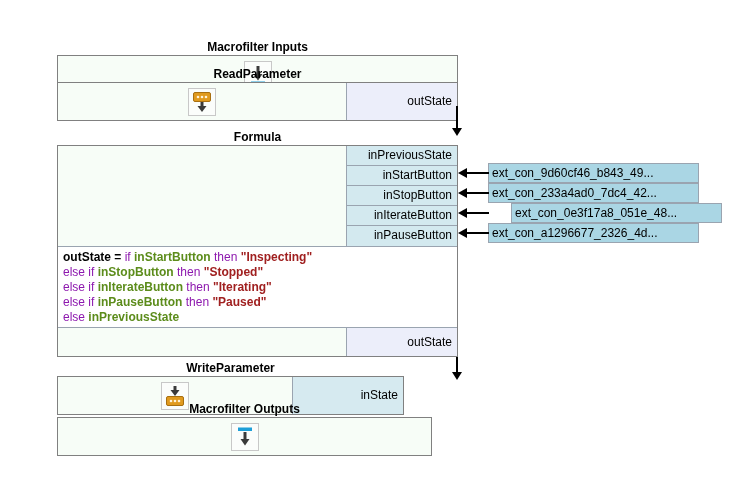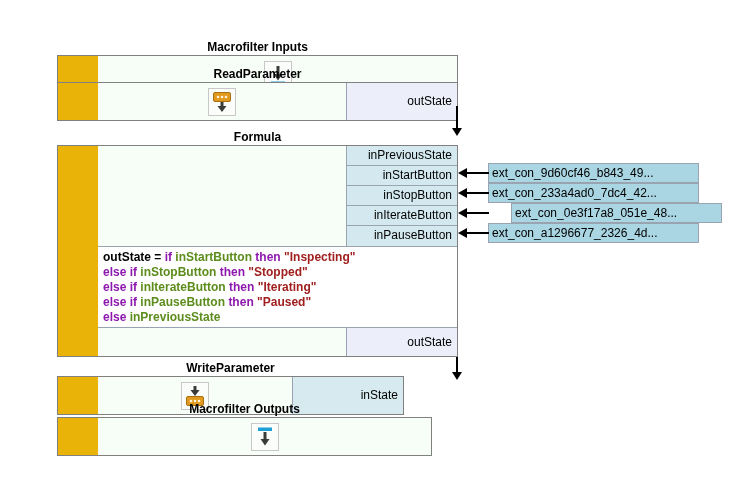--- a/index.html
+++ b/index.html
@@ -26,26 +26,25 @@
     text-align: center;
     font-weight: bold;
     font-size: 12px;
     line-height: 15px;
     color: #000000;
     height: 15px;
     white-space: nowrap;
   }
   .block {
     border: 1px solid #808080;
-    background: #eab308;
+    background: #404040;
     box-sizing: border-box;
     position: relative;
     display: flex;
     flex-direction: column;
-    padding-left: 40px;
   }
   .block-row {
     display: flex;
     flex-direction: row;
     box-sizing: border-box;
     position: relative;
   }
   .body-cell {
     flex: 1 1 auto;
     background: #f7fdf7;
@@ -97,21 +96,21 @@
     background: #ffffff;
     border-top: 1px solid #9aa4b0;
     font-family: "Liberation Sans", sans-serif;
     font-size: 12px;
     line-height: 15px;
     white-space: nowrap;
   }
   .formula-line { height: 15px; white-space: nowrap; }
   .tok-var   { color: #000000; font-weight: bold; }
   .tok-op    { color: #000000; font-weight: bold; }
-  .tok-kw    { color: #8d18ae; font-weight: bold; }
+  .tok-kw    { color: #8d18ae; font-weight: normal; }
   .tok-id    { color: #5c8c1b; font-weight: bold; }
   .tok-str   { color: #a02020; font-weight: bold; }
   .tok-prev  { color: #5c8c1b; font-weight: bold; }
 
   
   .extcon {
     position: absolute;
     box-sizing: border-box;
     height: 20px;
     width: 211px;

